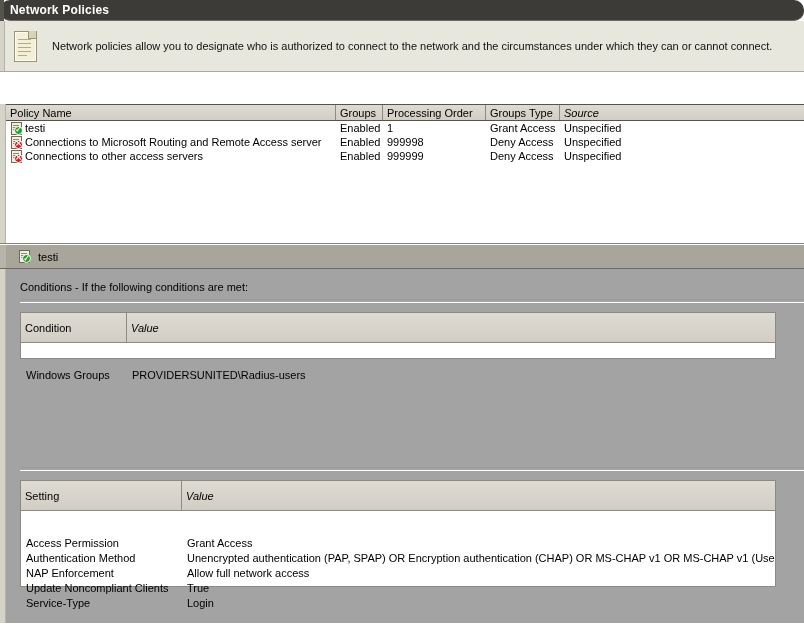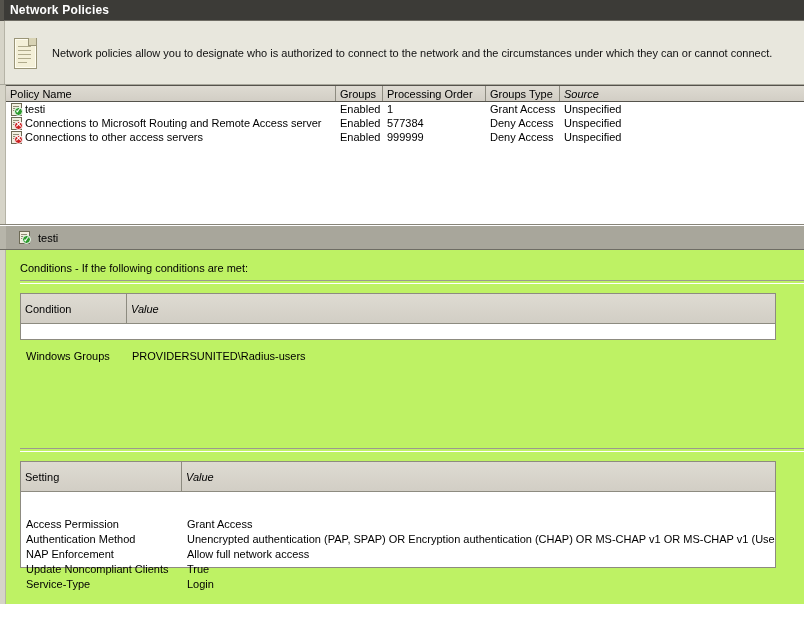--- a/index.html
+++ b/index.html
@@ -19,39 +19,40 @@
 
   
   .titlebar {
     height: 21px;
     background: #3c3b37;
     border-bottom: 1px solid #6e6c64;
     display: flex;
     align-items: center;
     padding: 0 0 0 10px;
     box-sizing: border-box;
+    border-radius: 10px;
   }
   .titlebar-left-edge {
     position: absolute;
     left: 0; top: 0;
     width: 4px; height: 21px;
     background: #55534c;
   }
   .titlebar-text {
     color: #ffffff;
     font-weight: bold;
     font-size: 12px;
     letter-spacing: 0.2px;
   }
 
   
   .banner {
     background: #e8e7dd;
     border-bottom: 1px solid #a9a89c;
-    height: 64px;
+    height: 51px;
     box-sizing: border-box;
     display: flex;
     align-items: center;
     padding-left: 12px;
     position: relative;
   }
   .banner-left-edge {
     position: absolute;
     left: 0; top: 0; bottom: 0;
     width: 4px;
@@ -94,20 +95,21 @@
     line-height: 14px;
   }
 
   
   .list-panel {
     position: relative;
     background: #ffffff;
     height: 140px;
     border-bottom: 1px solid #888579;
     box-sizing: border-box;
+    margin-top: 32px;
   }
   .list-left-edge {
     position: absolute;
     left: 0; top: 0; bottom: 0;
     width: 5px;
     background: #d6d4c8;
     border-right: 1px solid #b5b3a6;
     z-index: 2;
   }
   .list-header {
@@ -207,21 +209,21 @@
   }
   .details-header .icon-wrap { margin-right: 7px; }
   .details-header .label {
     font-size: 11px;
     color: #000;
   }
 
   
   .section {
     position: relative;
-    background: #bef264;
+    background: #a3a3a3;
     box-sizing: border-box;
   }
   .section-left-edge {
     position: absolute;
     left: 0; top: 0; bottom: 0;
     width: 5px;
     background: #d6d4c8;
     border-right: 1px solid #b5b3a6;
   }
   .section-inner { margin-left: 20px; padding-top: 12px; }
@@ -318,21 +320,21 @@
 
     <div class="lrow">
       <div class="lcell" style="width:330px">
         <span class="policy-icon">
           <span class="pg"></span>
           <span class="badge no">✕</span>
         </span>
         <span>Connections to Microsoft Routing and Remote Access server</span>
       </div>
       <div class="lcell" style="width:47px">Enabled</div>
-      <div class="lcell" style="width:103px">577384</div>
+      <div class="lcell" style="width:103px">999998</div>
       <div class="lcell" style="width:74px">Deny Access</div>
       <div class="lcell" style="width:244px">Unspecified</div>
     </div>
 
     <div class="lrow">
       <div class="lcell" style="width:330px">
         <span class="policy-icon">
           <span class="pg"></span>
           <span class="badge no">✕</span>
         </span>

